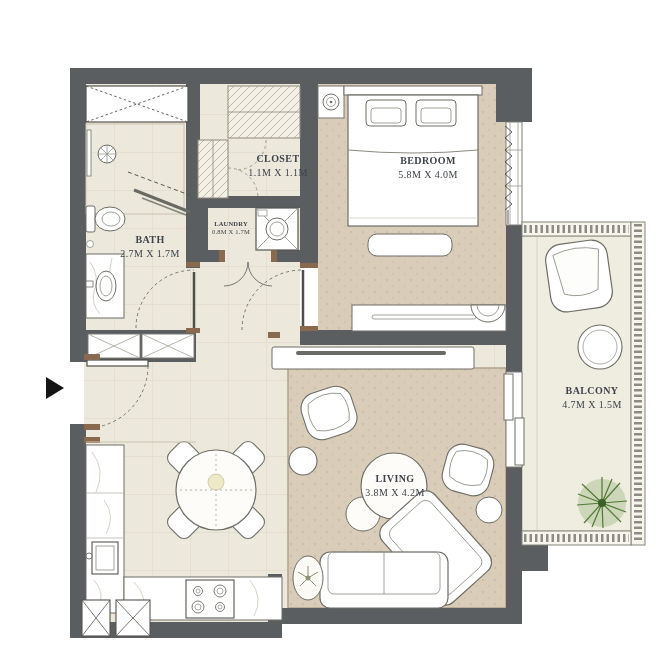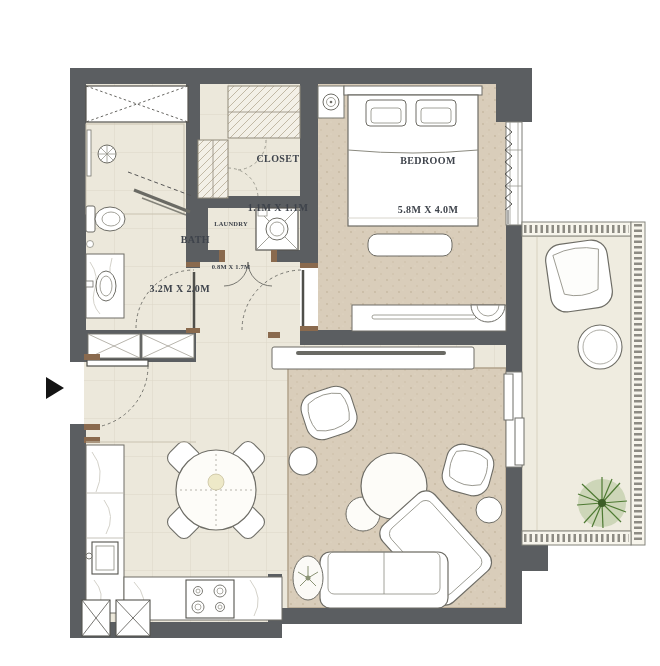--- a/index.html
+++ b/index.html
@@ -1,21 +1,21 @@
 <!DOCTYPE html>
 <html><head>
 <meta charset="utf-8">
 <style>
   html,body{margin:0;padding:0;background:#ffffff;}
   .stage{position:relative;width:660px;height:666px;background:#ffffff;overflow:hidden;
          font-family:"Liberation Serif", serif;}
   .stage svg{position:absolute;left:0;top:0;}
   .room-label{position:absolute;text-align:center;color:#3e434b;font-weight:700;
               font-size:10px;letter-spacing:.4px;line-height:1.35;pointer-events:none;}
-  .room-label .dims{display:block;font-weight:700;margin-top:35px;}
+  .room-label .dims{display:block;font-weight:400;}
   .room-label.small{font-size:6.5px;letter-spacing:.2px;line-height:1.3;}
 </style>
 </head>
 <body>
 
 <div class="stage">
 <svg width="660" height="666" viewBox="0 0 660 666">
   <defs>
     <pattern id="tile" width="38" height="38" patternUnits="userSpaceOnUse">
       <rect width="38" height="38" fill="#ece8db"></rect>
@@ -327,29 +327,37 @@
     <rect x="186" y="328" width="14" height="5"></rect>
     <rect x="300" y="263" width="18" height="5"></rect>
     <rect x="300" y="326" width="18" height="5"></rect>
     <rect x="219" y="250" width="6" height="12"></rect>
     <rect x="271" y="250" width="6" height="12"></rect>
     <rect x="268" y="332" width="12" height="6"></rect>
   </g>
   <line x1="86" y1="442" x2="196" y2="442" stroke="#c9c2b0" stroke-width="1"></line>
 </svg>
 
-<div class="room-label" style="left:90px;top:233px;width:120px;text-align:right;">
+<div class="room-label" style="left:90px;top:233px;width:120px;">
   <span>BATH</span>
-  <span class="dims">3.2M X 2.0M</span>
+  <span class="dims">2.7M X 1.7M</span>
 </div>
 <div class="room-label" style="left:218px;top:152px;width:120px;">
   <span>CLOSET</span>
   <span class="dims">1.1M X 1.1M</span>
 </div>
 <div class="room-label small" style="left:198px;top:220px;width:66px;">
   <span>LAUNDRY</span>
   <span class="dims">0.8M X 1.7M</span>
 </div>
 <div class="room-label" style="left:368px;top:154px;width:120px;">
   <span>BEDROOM</span>
   <span class="dims">5.8M X 4.0M</span>
 </div>
+<div class="room-label" style="left:335px;top:472px;width:120px;">
+  <span>LIVING</span>
+  <span class="dims">3.8M X 4.2M</span>
+</div>
+<div class="room-label" style="left:532px;top:384px;width:120px;">
+  <span>BALCONY</span>
+  <span class="dims">4.7M X 1.5M</span>
+</div>
 </div>
 
 </body></html>

